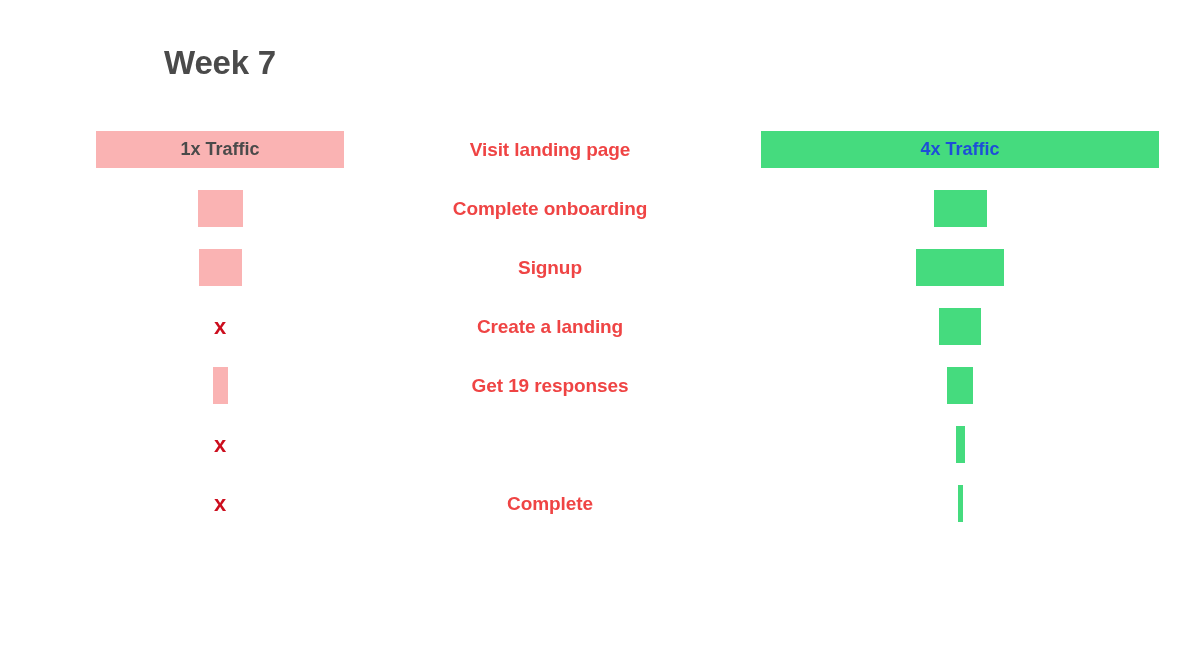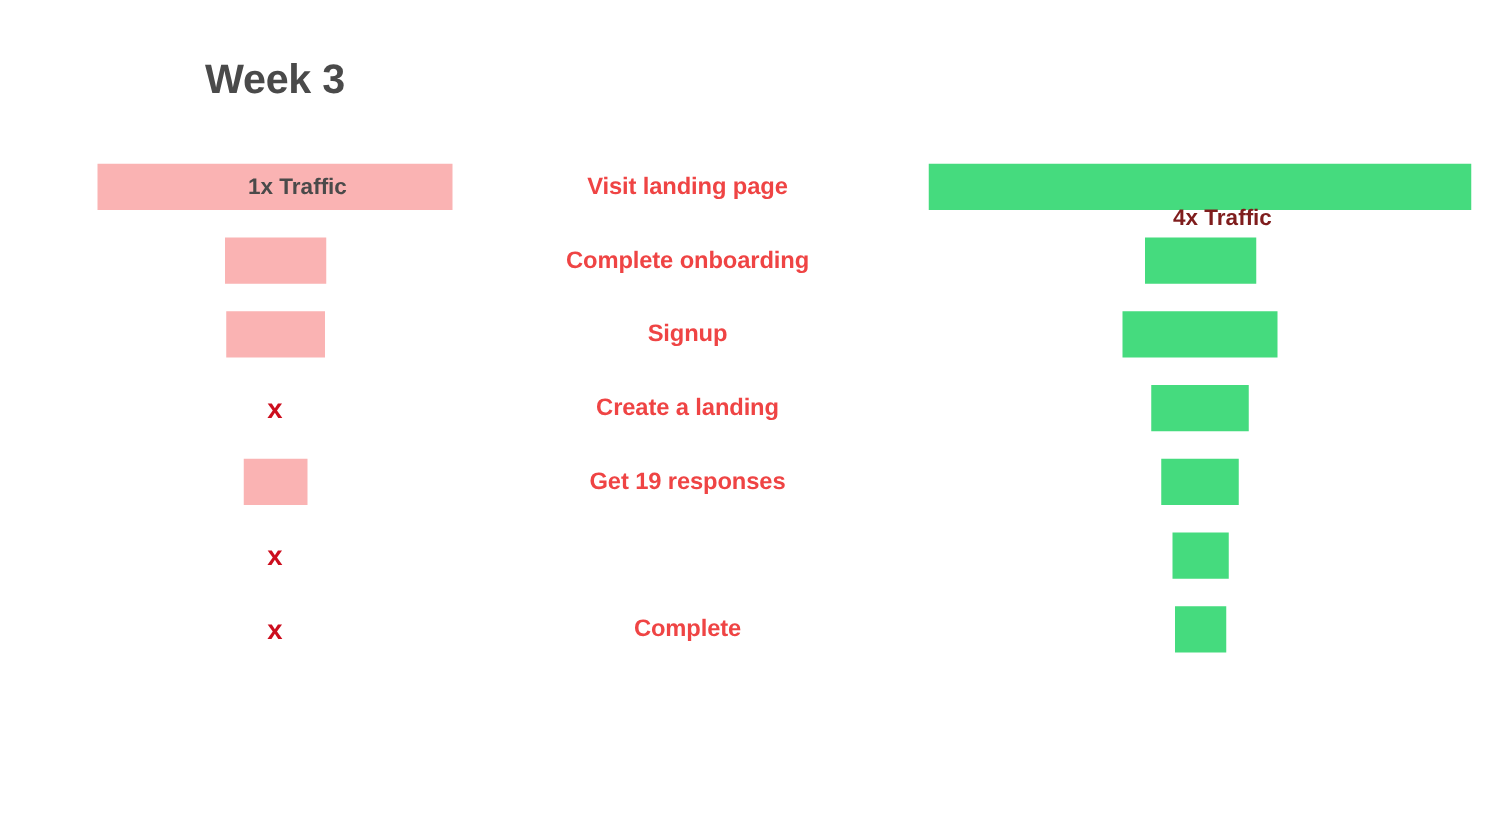--- a/index.html
+++ b/index.html
@@ -116,53 +116,52 @@
     left: 0;
     width: 500px;
   }
   
   .bar-holder.left-holder  { padding-right: 1px; }
   .bar-holder.right-holder { padding-left: 10px; }
 
   .bar {
     display: block;
     height: 37px;
-    padding-left: 36px;
   }
   .bar.pink  { background: #fab3b3; }
   .bar.green { background: #45db7e; }
 
   .bar-text {
     display: block;
     width: 100%;
     text-align: center;
     font-size: 18px;
     font-weight: bold;
     line-height: 37px;
     white-space: nowrap;
   }
   .bar-text.on-pink  { color: #4a4a4a; }
-  .bar-text.on-green { color: #7f1d1d; margin-top: 25px; }
+  .bar-text.on-green { color: #1d4ed8; }
 
   .x-mark {
     font-size: 22px;
     font-weight: bold;
     color: #cc0e1e;
     line-height: 37px;
     text-align: center;
     font-family: "Liberation Sans", sans-serif;
   }
 </style>
 </head>
 <body>
 
 <div class="funnel-chart">
 
   <div class="headers">
-    <div class="col-title left-title">Week 3</div>
+    <div class="col-title left-title">Week 7</div>
   </div>
 
   <div class="rows" id="rows-container">
       <div class="row">
         <div class="side-left">
           <div class="bar-holder left-holder">
             <span class="bar pink" style="width: 248px;">
               <span class="bar-text on-pink">1x Traffic</span>
             </span>
           </div>

